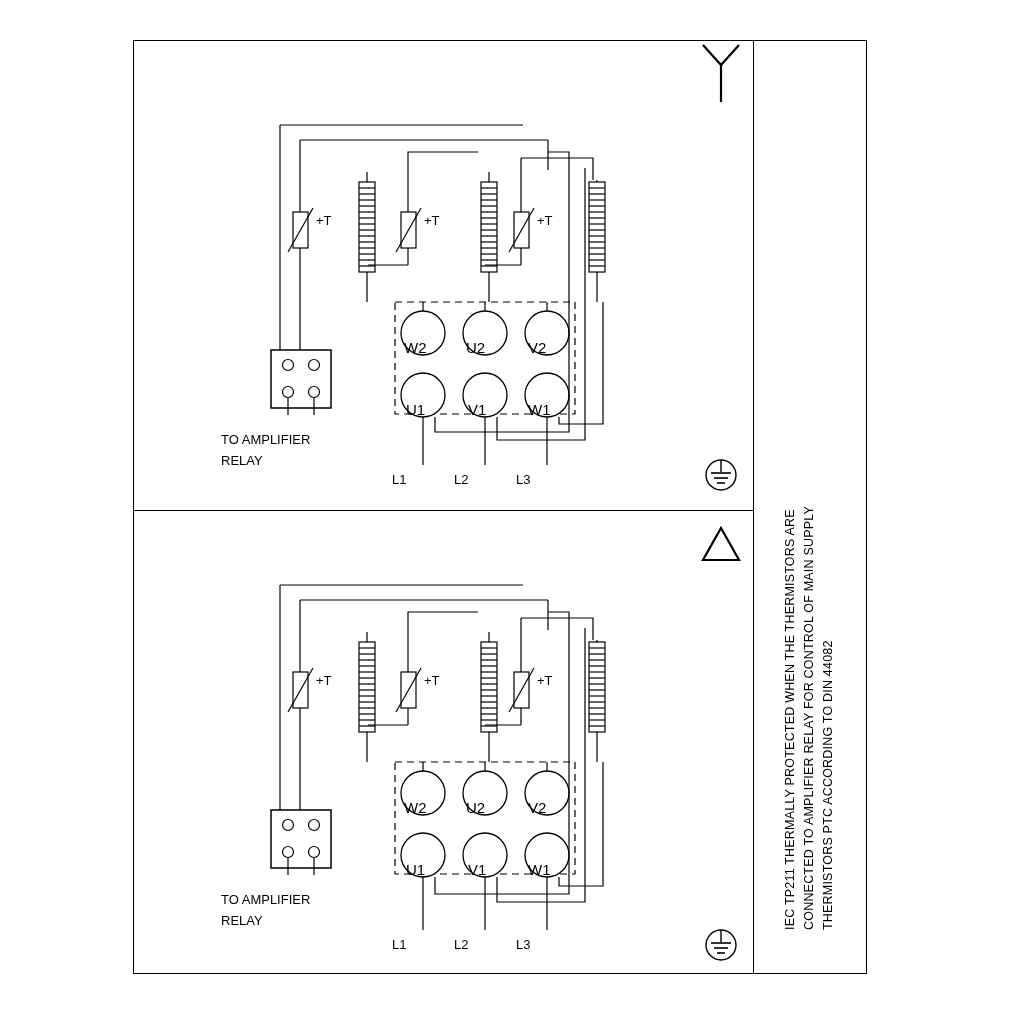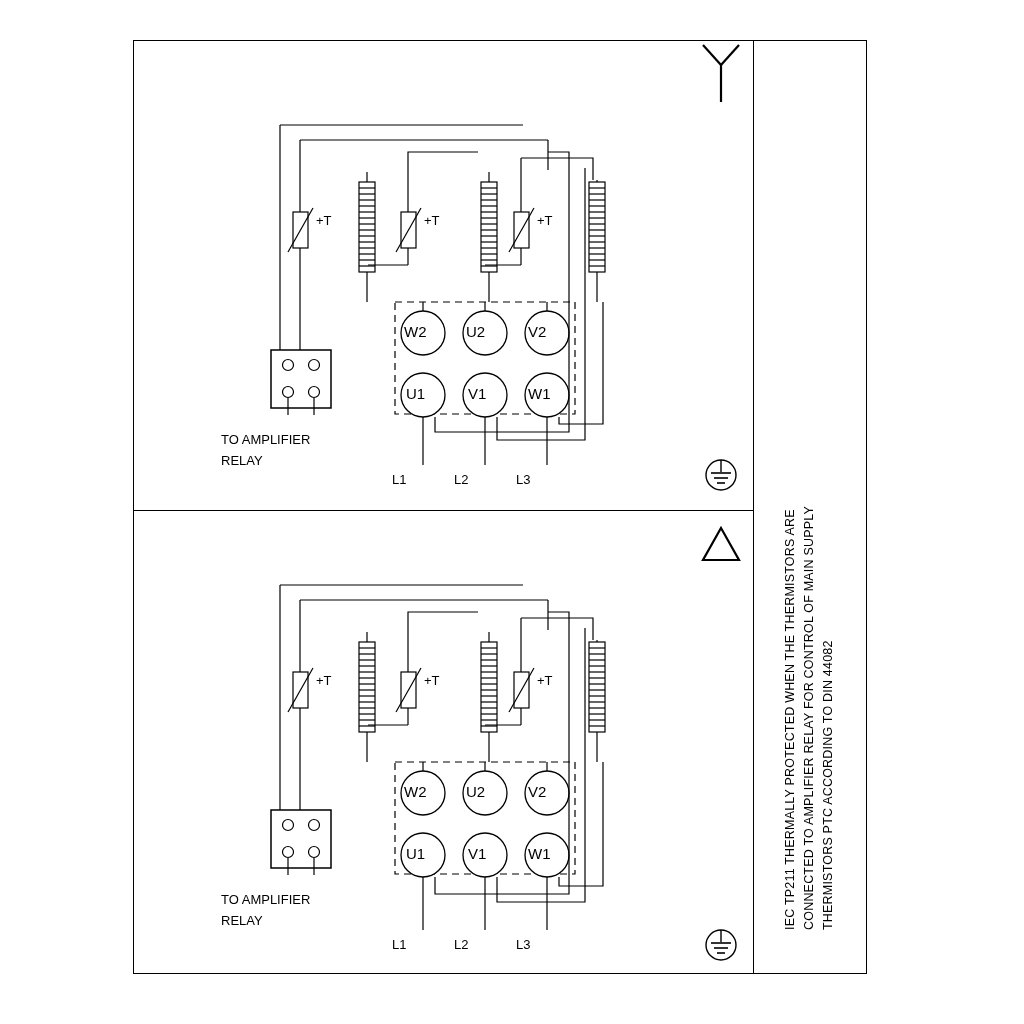--- a/index.html
+++ b/index.html
@@ -91,20 +91,21 @@
 
   .lbl {
     position: absolute;
     font-size: 13px;
     white-space: nowrap;
   }
   .terminal-label {
     position: absolute;
     font-size: 15px;
     white-space: nowrap;
+    margin-top: 16px;
   }
 </style>
 </head>
 <body>
 
 <div id="sheet">
 
   <div class="frame" id="outer-frame"></div>
   <div id="mid-divider"></div>
   <div id="note-divider"></div>

